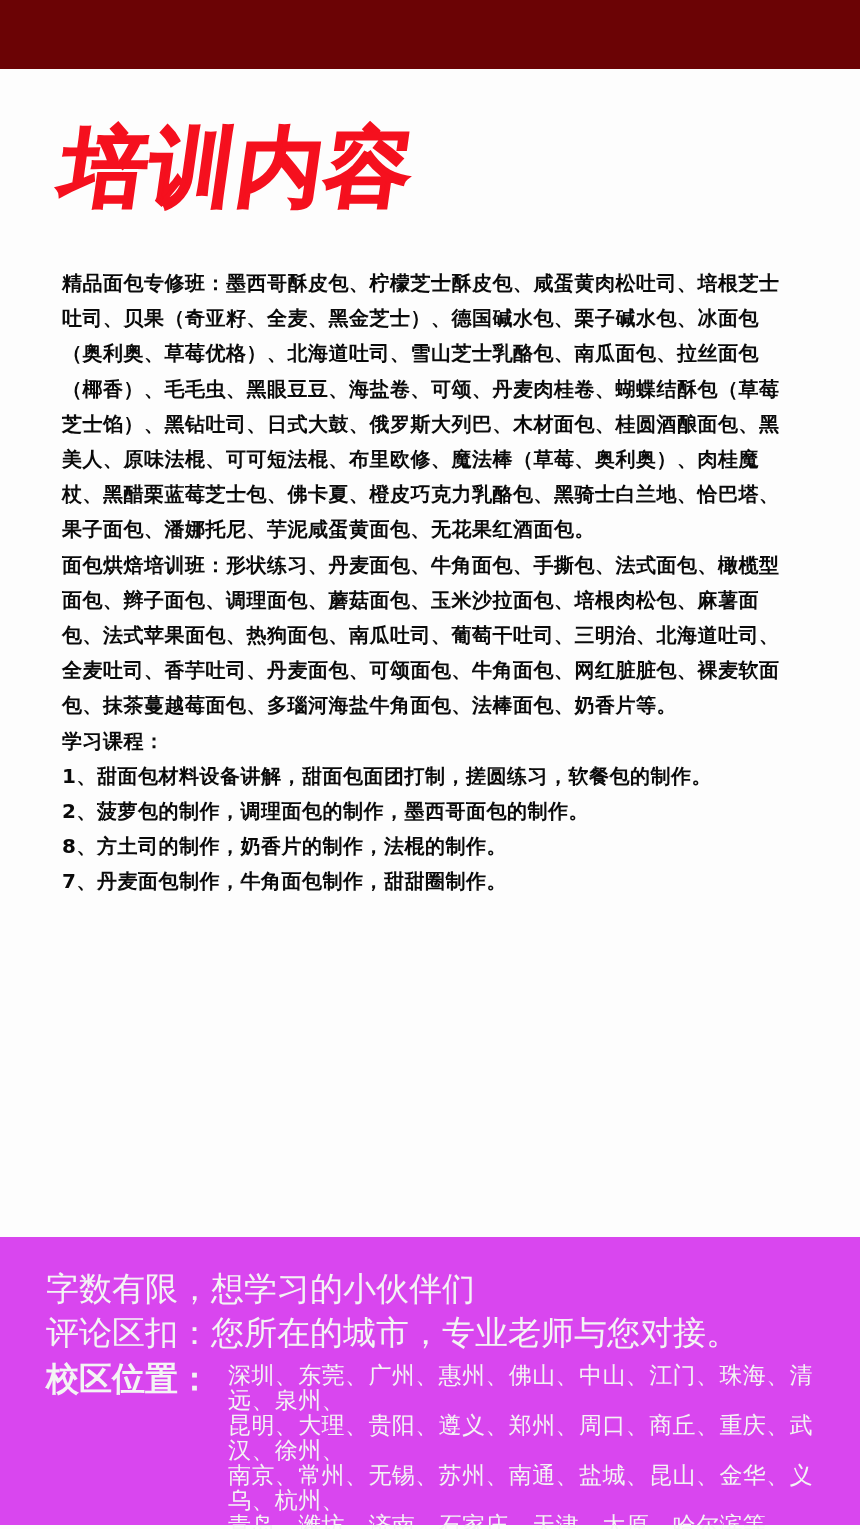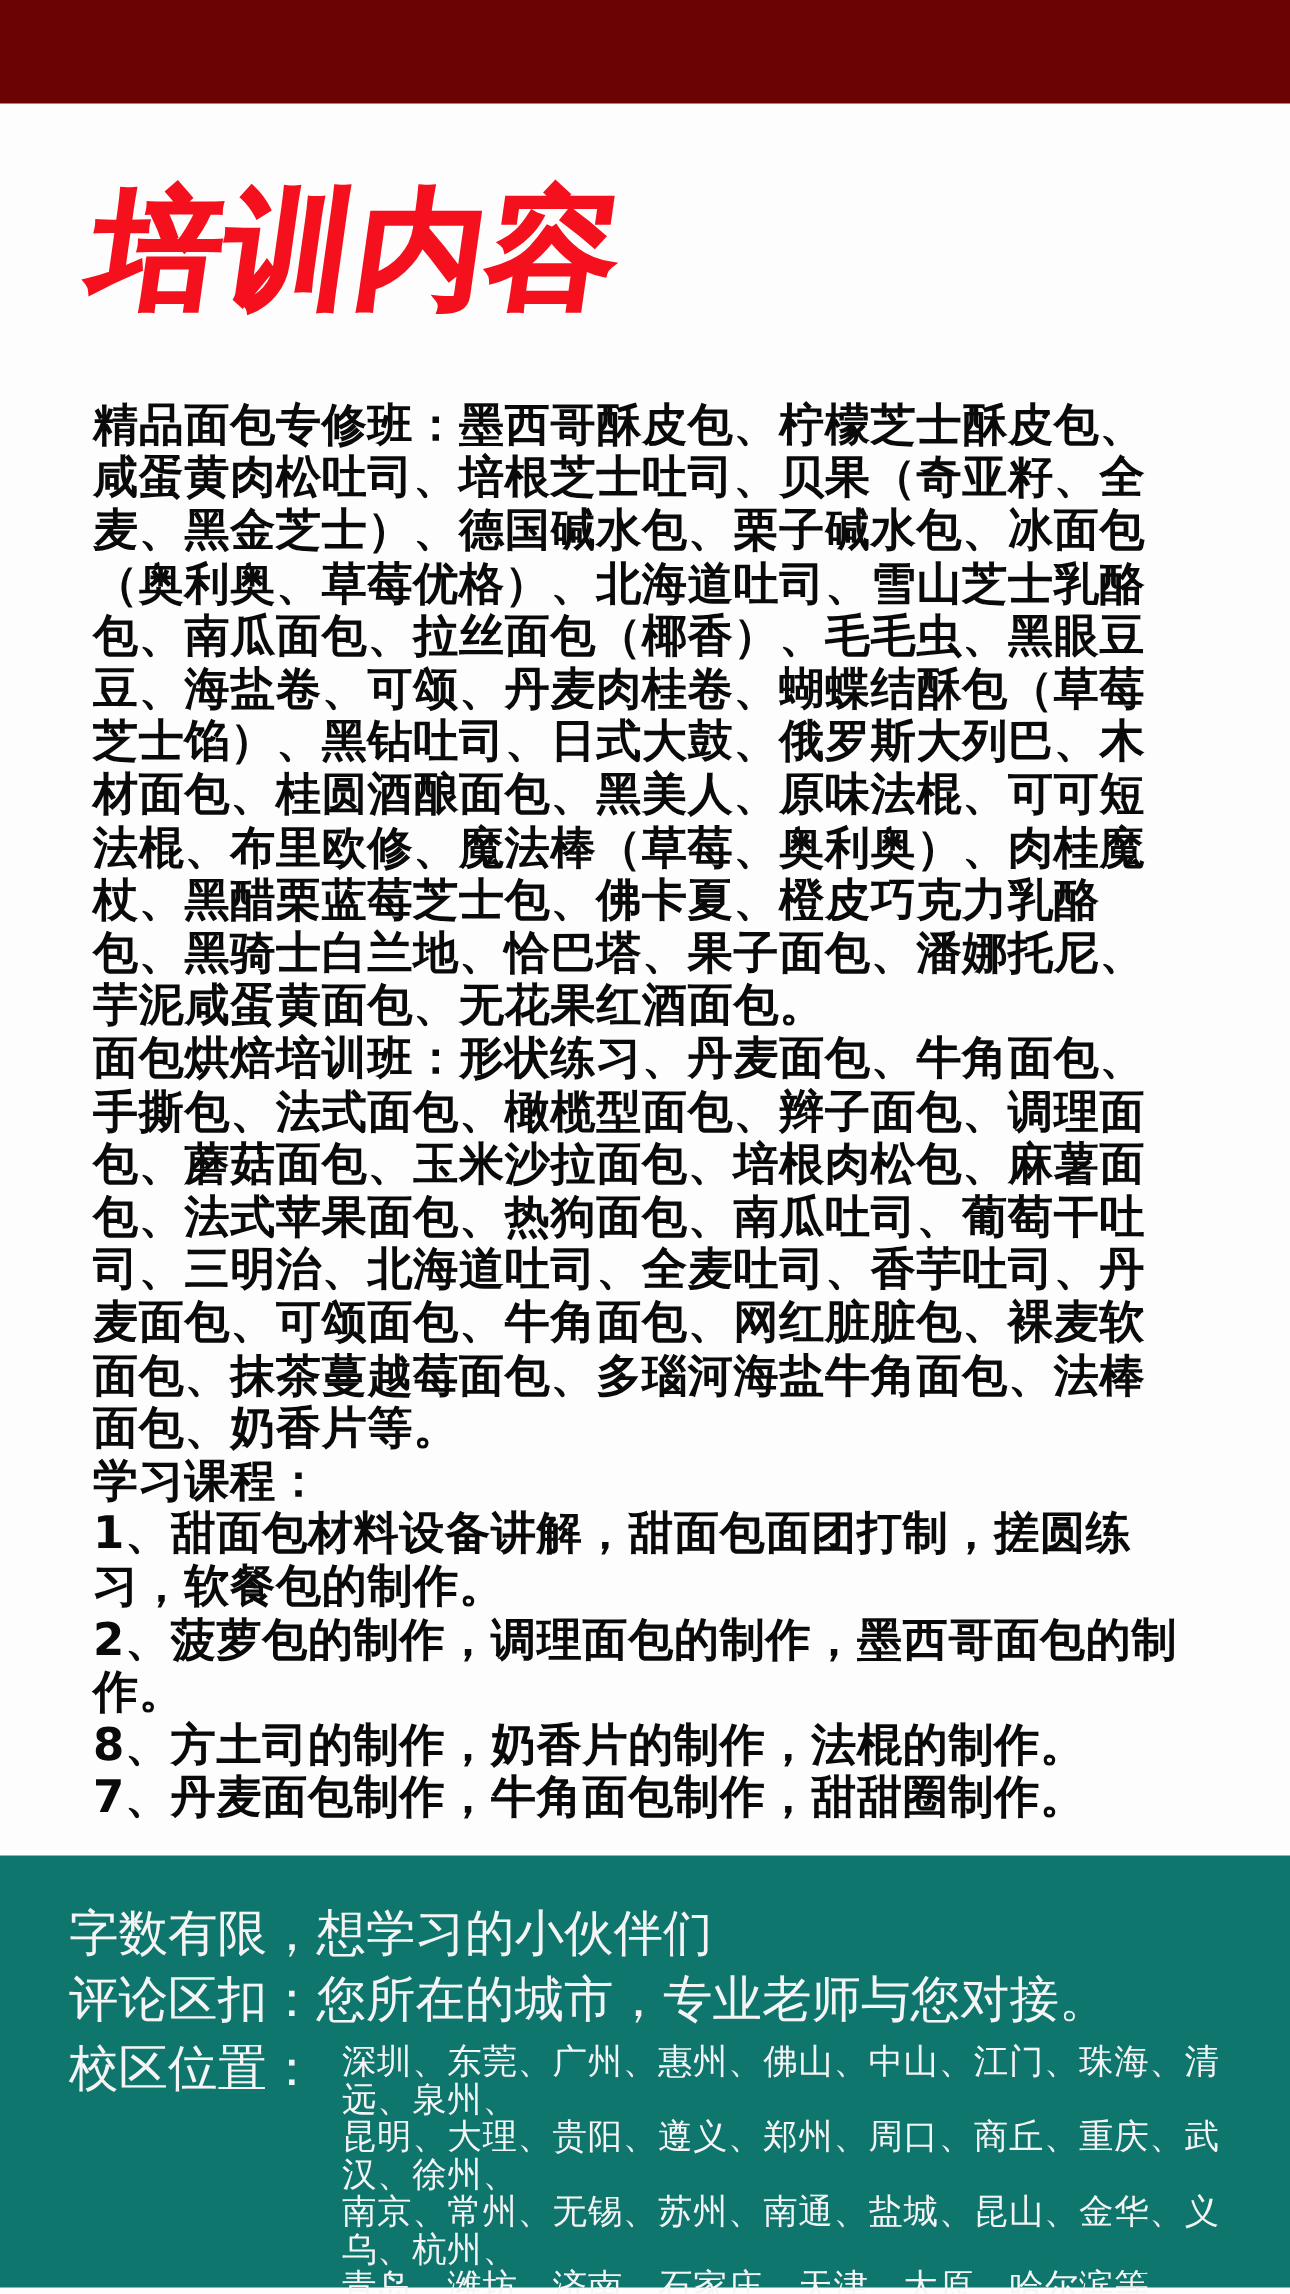--- a/index.html
+++ b/index.html
@@ -22,45 +22,46 @@
     color: #f5101e;
     letter-spacing: 2px;
     line-height: 110px;
     transform: skewX(-8deg);
     -webkit-text-stroke: 2px #f5101e;
     white-space: nowrap;
   }
   .body-text {
     position: absolute; left: 62px; top: 266px;
     width: 730px;
-    font-size: 30px;
+    font-size: 20px;
     font-weight: bold;
     line-height: 35.2px;
     color: #0a0a0a;
     letter-spacing: 0.5px;
   }
   .body-text p { margin: 0; }
   .bottom {
     position: absolute; left: 0; top: 1237px;
     width: 860px; height: 288px;
-    background: #0f766e;
+    background: #d946ef;
     color: #f4f4f4;
   }
   .cta-line {
     position: absolute; left: 46px;
     font-size: 33px;
     line-height: 40px;
     white-space: nowrap;
   }
   .cta1 { top: 32px; }
   .cta2 { top: 76px; }
   .campus-label {
     position: absolute; left: 46px; top: 122px;
     font-size: 33px; line-height: 40px;
     white-space: nowrap;
+    font-weight: bold;
   }
   .campus-list {
     position: absolute; left: 228px; top: 126px;
     width: 600px;
     font-size: 23px;
     line-height: 25px;
     letter-spacing: 0.4px;
   }
 </style>
 </head>

